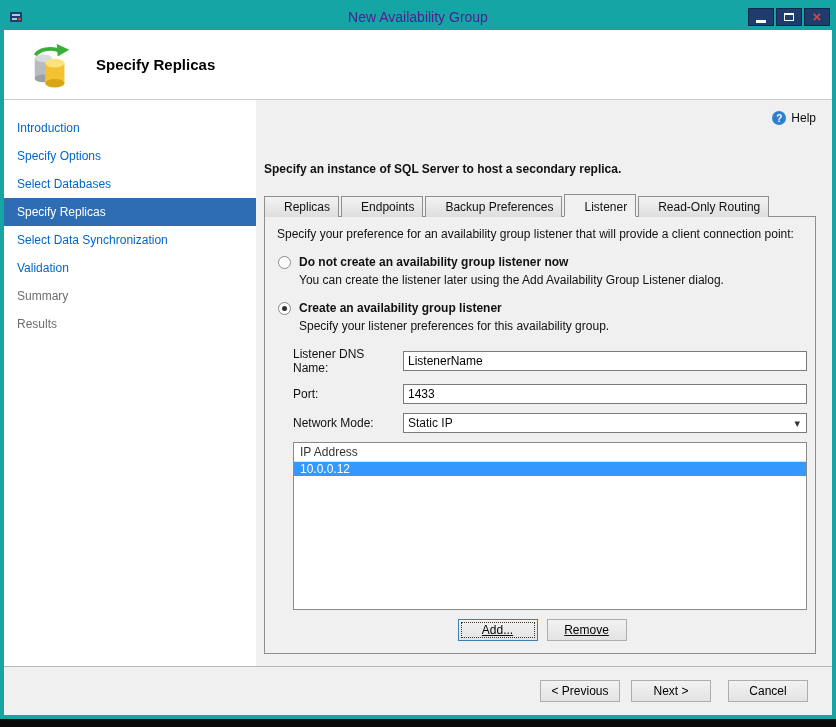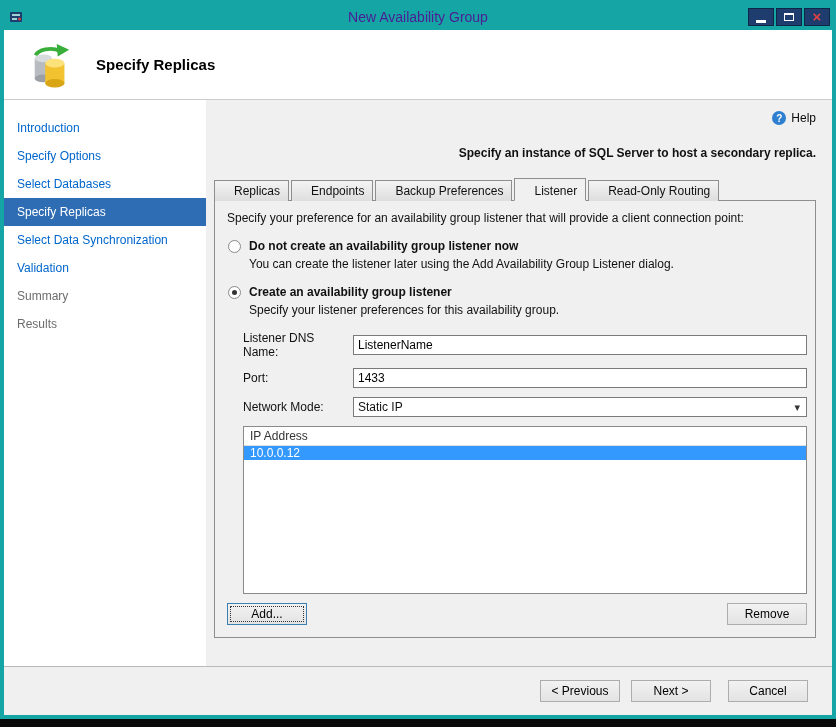--- a/index.html
+++ b/index.html
@@ -35,33 +35,33 @@
   .glyph-max { width: 10px; height: 8px; border: 1px solid #fff; border-top-width: 2px; }
   .glyph-close { color: #e04343; font-size: 15px; font-weight: bold; line-height: 1; margin-top: -2px; }
   
   .header {
     height: 70px; background: #fff; border-bottom: 1px solid #cccccc;
     display: flex; align-items: center; padding-left: 24px; flex-shrink: 0;
   }
   .header h1 { font-size: 15px; font-weight: bold; margin-left: 22px; color: #000; }
   
   .bodyrow { flex: 1; display: flex; min-height: 0; }
-  .sidebar { width: 202px; background: #fff; padding-top: 14px; flex-shrink: 0; }
+  .sidebar { width: 252px; background: #fff; padding-top: 14px; flex-shrink: 0; }
   .side-item { height: 28px; line-height: 28px; padding-left: 13px; white-space: nowrap; }
   .side-item.link { color: var(--link, #0066cc); cursor: pointer; }
   .side-item.active { background: var(--sidebar-active, #2e6db4); color: #fff; }
   .side-item.disabled { color: #6d6d6d; }
   .main { flex: 1; padding: 10px 16px 0 8px; display: flex; flex-direction: column; }
   .help-row { display: flex; justify-content: flex-end; align-items: center; gap: 5px; height: 16px; }
   .help-icon {
     width: 14px; height: 14px; border-radius: 50%; background: #2f7fd0; color: #fff;
     font-size: 10px; font-weight: bold; display: flex; align-items: center; justify-content: center;
   }
   .help-label { color: #0a0a0a; cursor: pointer; }
-  .instruction { font-weight: bold; margin-top: 20px; text-align: right; }
+  .instruction { font-weight: bold; margin-top: 36px; }
   
   .tabs { display: flex; margin-top: 20px; position: relative; z-index: 2; margin-bottom: -1px; }
   .tab {
     padding: 3px 8px 2px 19px; border: 1px solid #8e8e8e; border-bottom: none;
     background: linear-gradient(#f3f3f3, #dedede); margin-right: 2px; cursor: pointer;
     white-space: nowrap;
   }
   .tab.active {
     background: #f0f0f0; padding-top: 5px; margin-top: -2px;
     border-bottom: 1px solid #f0f0f0;
@@ -101,21 +101,21 @@
   .ip-header { padding: 2px 6px; border-bottom: 1px solid #e0e0e0; color: #333; cursor: default; }
   .ip-row { padding: 0 6px; cursor: pointer; }
   .ip-row.selected { background: var(--selection, #3399ff); color: #fff; }
   
   .btn {
     min-width: 80px; height: 22px; background: linear-gradient(#f2f2f2, #e3e3e3);
     border: 1px solid #adadad; font-family: "Liberation Sans", sans-serif; font-size: 12px;
     cursor: pointer; color: #000;
   }
   .btn.focused { border-color: #3c7fb1; outline: 1px dotted #333; outline-offset: -4px; }
-  .list-btns { display: flex; justify-content: space-between; gap: 9px; margin-top: 9px; }
+  .list-btns { display: flex; justify-content: center; gap: 9px; margin-top: 9px; text-decoration: underline; }
   
   .footer {
     height: 49px; border-top: 1px solid #b9b9b9; flex-shrink: 0;
     display: flex; align-items: center; justify-content: flex-end; gap: 11px;
     padding-right: 24px; background: #f0f0f0;
   }
   .footer .btn.cancel { margin-left: 6px; }
   .desktop-strip { height: 8px; background: #0a0a0a; }
 </style>
 </head>

